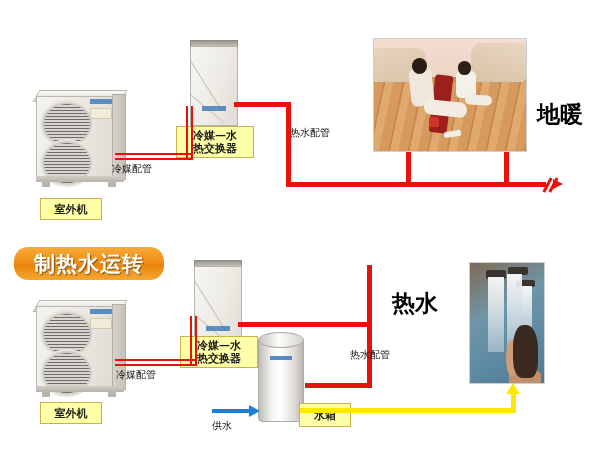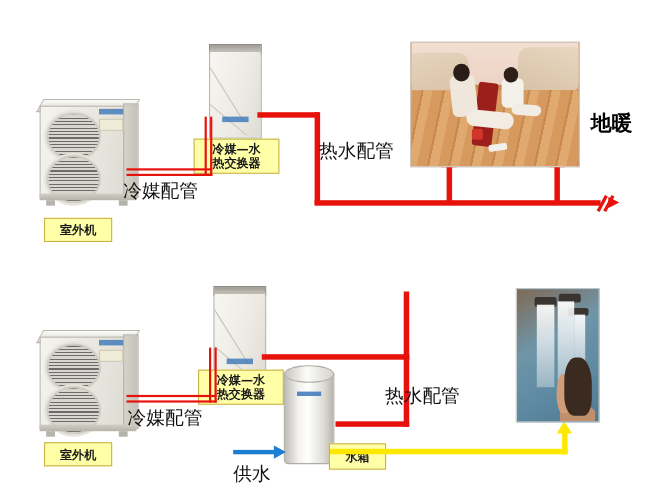--- a/index.html
+++ b/index.html
@@ -46,27 +46,27 @@
     text-align:center;
     display:flex;align-items:center;justify-content:center;
     flex-direction:column;
     white-space:pre-line;
   }
 
   
   .plabel{
     position:absolute;
     color:#111;
-    font-size:17px;
+    font-size:10px;
     white-space:nowrap;
   }
   .biglabel{
     position:absolute;
     color:#000;
-    font-size:19px;
+    font-size:23px;
     font-weight:bold;
     white-space:nowrap;
   }
 
   
   .outdoor{position:absolute;}
   .od-body{
     position:absolute;left:8px;top:10px;width:78px;height:82px;
     background:linear-gradient(100deg,#f4f3ef 0%,#e9e7e0 55%,#dddbd3 100%);
     border:1px solid #b9b7ae;
@@ -286,20 +286,21 @@
     <div class="fh-mom-head"></div>
     <div class="fh-kid-body"></div>
     <div class="fh-kid-legs"></div>
     <div class="fh-kid-head"></div>
     <div class="fh-toy"></div>
     <div class="fh-remote"></div>
   </div>
 
   <div class="biglabel" style="left:537px;top:99px;">地暖</div>
 
+  <div class="banner banner-orange">制热水运转</div>
 
   <div class="outdoor" style="left:28px;top:296px;width:104px;height:104px;">
     <div class="od-top"></div>
     <div class="od-body"></div>
     <div class="od-side"></div>
     <div class="od-fan f1"></div>
     <div class="od-fan f2"></div>
     <div class="od-logo"></div>
     <div class="od-badge"></div>
     <div class="od-base"></div>
@@ -353,14 +354,15 @@
     <div class="sh-head" style="left:52%;top:3%;width:26%;height:7%;"></div>
     <div class="sh-head" style="left:62%;top:14%;width:26%;height:6%;"></div>
     <div class="sh-water" style="left:24%;top:12%;width:22%;height:62%;"></div>
     <div class="sh-water" style="left:50%;top:9%;width:20%;height:70%;"></div>
     <div class="sh-water" style="left:70%;top:19%;width:14%;height:52%;"></div>
     <div class="sh-shoulder"></div>
     <div class="sh-face"></div>
     <div class="sh-hair"></div>
   </div>
 
+  <div class="biglabel" style="left:392px;top:288px;">热水</div>
 
 </div>
 
 </body></html>

